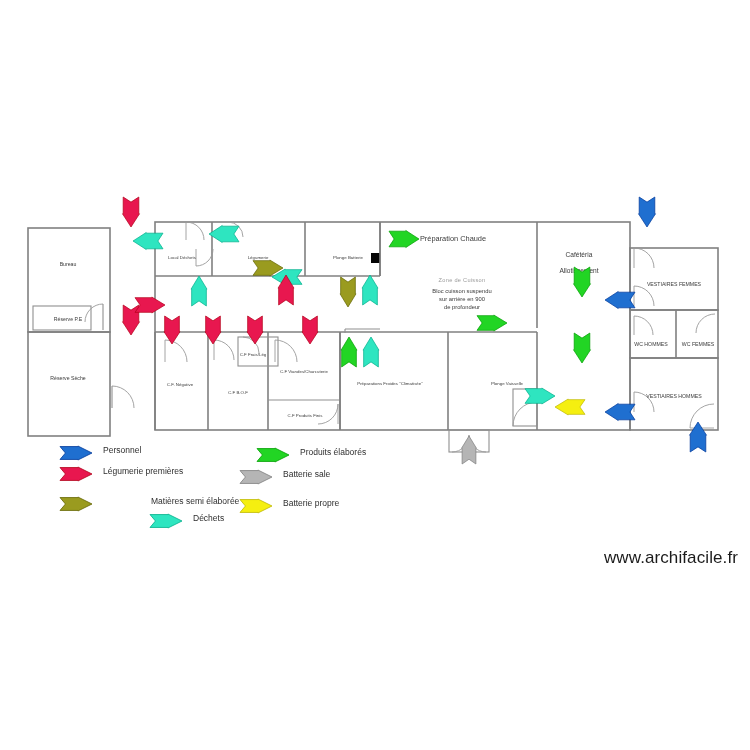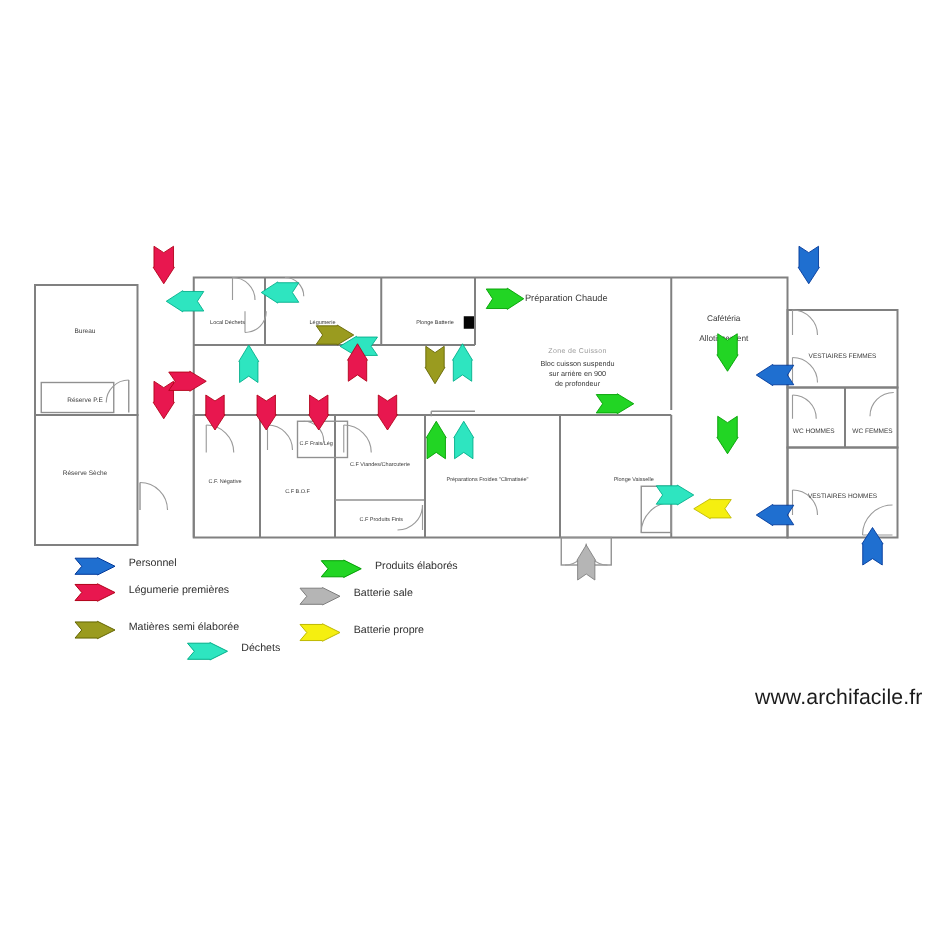--- a/index.html
+++ b/index.html
@@ -223,21 +223,21 @@
           <polygon points="2.00,1.56 7.44,8.00 2.00,14.44 19.92,14.44 19.92,15.00 34.00,8.00 19.92,1.00 19.92,1.56" fill="#1f6fd0" stroke="rgb(0,56,153)" stroke-width="0.8"></polygon>
         </svg>
         <span class="legend-text">Personnel</span>
       </div>
       <div class="legend-item" style="left: 58px; top: 466px;">
         <svg class="legend-arrow" viewBox="0 0 36 16">
           <polygon points="2.00,1.56 7.44,8.00 2.00,14.44 19.92,14.44 19.92,15.00 34.00,8.00 19.92,1.00 19.92,1.56" fill="#e8174f" stroke="rgb(177,0,24)" stroke-width="0.8"></polygon>
         </svg>
         <span class="legend-text">Légumerie premières</span>
       </div>
-      <div class="legend-item" style="left: 58px; top: 496px;">
+      <div class="legend-item" style="left: 58px; top: 496px; gap: 48px;">
         <svg class="legend-arrow" viewBox="0 0 36 16">
           <polygon points="2.00,1.56 7.44,8.00 2.00,14.44 19.92,14.44 19.92,15.00 34.00,8.00 19.92,1.00 19.92,1.56" fill="#9a9b1f" stroke="rgb(99,100,0)" stroke-width="0.8"></polygon>
         </svg>
         <span class="legend-text">Matières semi élaborée</span>
       </div>
       <div class="legend-item" style="left: 255px; top: 447px;">
         <svg class="legend-arrow" viewBox="0 0 36 16">
           <polygon points="2.00,1.56 7.44,8.00 2.00,14.44 19.92,14.44 19.92,15.00 34.00,8.00 19.92,1.00 19.92,1.56" fill="#22d524" stroke="rgb(0,158,0)" stroke-width="0.8"></polygon>
         </svg>
         <span class="legend-text">Produits élaborés</span>

